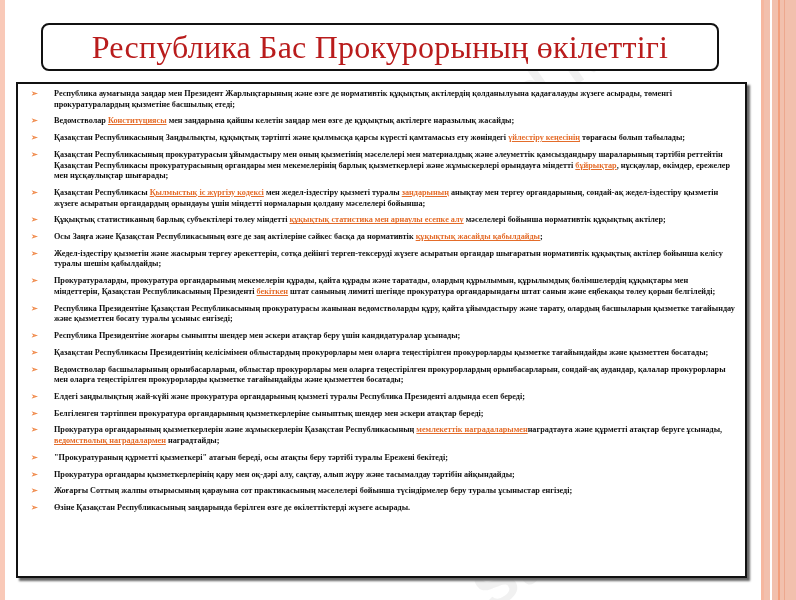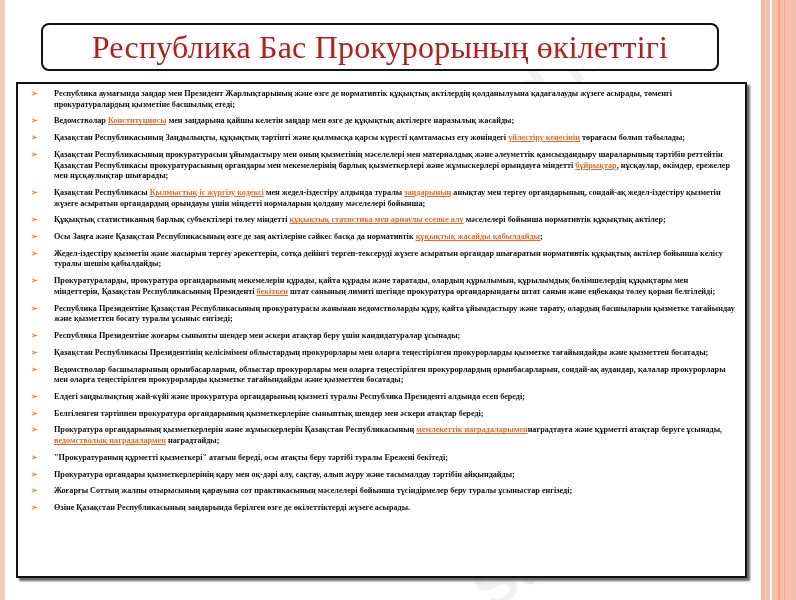--- a/index.html
+++ b/index.html
@@ -67,21 +67,21 @@
 <div class="title-box">
   <h1>Республика Бас Прокурорының өкілеттігі</h1>
 </div>
 
 <div class="content-box">
   <ul class="items" id="items-list">
       <li><span class="bullet">➢</span><span>Республика аумағында заңдар мен Президент Жарлықтарының және өзге де нормативтік құқықтық актілердің қолданылуына қадағалауды жүзеге асырады, төменгі прокуратуралардың қызметіне басшылық етеді;</span></li>
       <li><span class="bullet">➢</span><span>Ведомстволар </span><a class="link">Конституциясы</a><span> мен заңдарына қайшы келетін заңдар мен өзге де құқықтық актілерге наразылық жасайды;</span></li>
       <li><span class="bullet">➢</span><span>Қазақстан Республикасының Заңдылықты, құқықтық тәртіпті және қылмысқа қарсы күресті қамтамасыз ету жөніндегі </span><a class="link">үйлестіру кеңесінің</a><span> төрағасы болып табылады;</span></li>
       <li><span class="bullet">➢</span><span>Қазақстан Республикасының прокуратурасын ұйымдастыру мен оның қызметінің мәселелері мен материалдық және әлеуметтік қамсыздандыру шараларының тәртібін реттейтін Қазақстан Республикасы прокуратурасының органдары мен мекемелерінің барлық қызметкерлері және жұмыскерлері орындауға міндетті </span><a class="link">бұйрықтар</a><span>, нұсқаулар, өкімдер, ережелер мен нұсқаулықтар шығарады;</span></li>
-      <li><span class="bullet">➢</span><span>Қазақстан Республикасы </span><a class="link">Қылмыстық іс жүргізу кодексі</a><span> мен жедел-іздестіру алдында туралы </span><a class="link">заңдарының</a><span> анықтау мен тергеу органдарының, сондай-ақ жедел-іздестіру қызметін жүзеге асыратын органдардың орындауы үшін міндетті нормаларын қолдану мәселелері бойынша;</span></li>
+      <li><span class="bullet">➢</span><span>Қазақстан Республикасы </span><a class="link">Қылмыстық іс жүргізу кодексі</a><span> мен жедел-іздестіру қызметі туралы </span><a class="link">заңдарының</a><span> анықтау мен тергеу органдарының, сондай-ақ жедел-іздестіру қызметін жүзеге асыратын органдардың орындауы үшін міндетті нормаларын қолдану мәселелері бойынша;</span></li>
       <li><span class="bullet">➢</span><span>Құқықтық статистиканың барлық субъектілері төлеу міндетті </span><a class="link">құқықтық статистика мен арнаулы есепке алу</a><span> мәселелері бойынша нормативтік құқықтық актілер;</span></li>
       <li><span class="bullet">➢</span><span>Осы Заңға және Қазақстан Республикасының өзге де заң актілеріне сәйкес басқа да нормативтік </span><a class="link">құқықтық жасайды қабылдайды</a><span>;</span></li>
       <li><span class="bullet">➢</span><span>Жедел-іздестіру қызметін және жасырын тергеу әрекеттерін, сотқа дейінгі тергеп-тексеруді жүзеге асыратын органдар шығаратын нормативтік құқықтық актілер бойынша келісу туралы шешім қабылдайды;</span></li>
       <li><span class="bullet">➢</span><span>Прокуратураларды, прокуратура органдарының мекемелерін құрады, қайта құрады және таратады, олардың құрылымын, құрылымдық бөлімшелердің құқықтары мен міндеттерін, Қазақстан Республикасының Президенті </span><a class="link">бекіткен</a><span> штат санының лимиті шегінде прокуратура органдарындағы штат санын және еңбекақы төлеу қорын белгілейді;</span></li>
       <li><span class="bullet">➢</span><span>Республика Президентіне Қазақстан Республикасының прокуратурасы жанынан ведомстволарды құру, қайта ұйымдастыру және тарату, олардың басшыларын қызметке тағайындау және қызметтен босату туралы ұсыныс енгізеді;</span></li>
       <li><span class="bullet">➢</span><span>Республика Президентіне жоғары сыныпты шендер мен әскери атақтар беру үшін кандидатуралар ұсынады;</span></li>
       <li><span class="bullet">➢</span><span>Қазақстан Республикасы Президентінің келісімімен облыстардың прокурорлары мен оларға теңестірілген прокурорларды қызметке тағайындайды және қызметтен босатады;</span></li>
       <li><span class="bullet">➢</span><span>Ведомстволар басшыларының орынбасарларын, облыстар прокурорлары мен оларға теңестірілген прокурорлардың орынбасарларын, сондай-ақ аудандар, қалалар прокурорлары мен оларға теңестірілген прокурорларды қызметке тағайындайды және қызметтен босатады;</span></li>
       <li><span class="bullet">➢</span><span>Елдегі заңдылықтың жай-күйі және прокуратура органдарының қызметі туралы Республика Президенті алдында есеп береді;</span></li>
       <li><span class="bullet">➢</span><span>Белгіленген тәртіппен прокуратура органдарының қызметкерлеріне сыныптық шендер мен әскери атақтар береді;</span></li>

